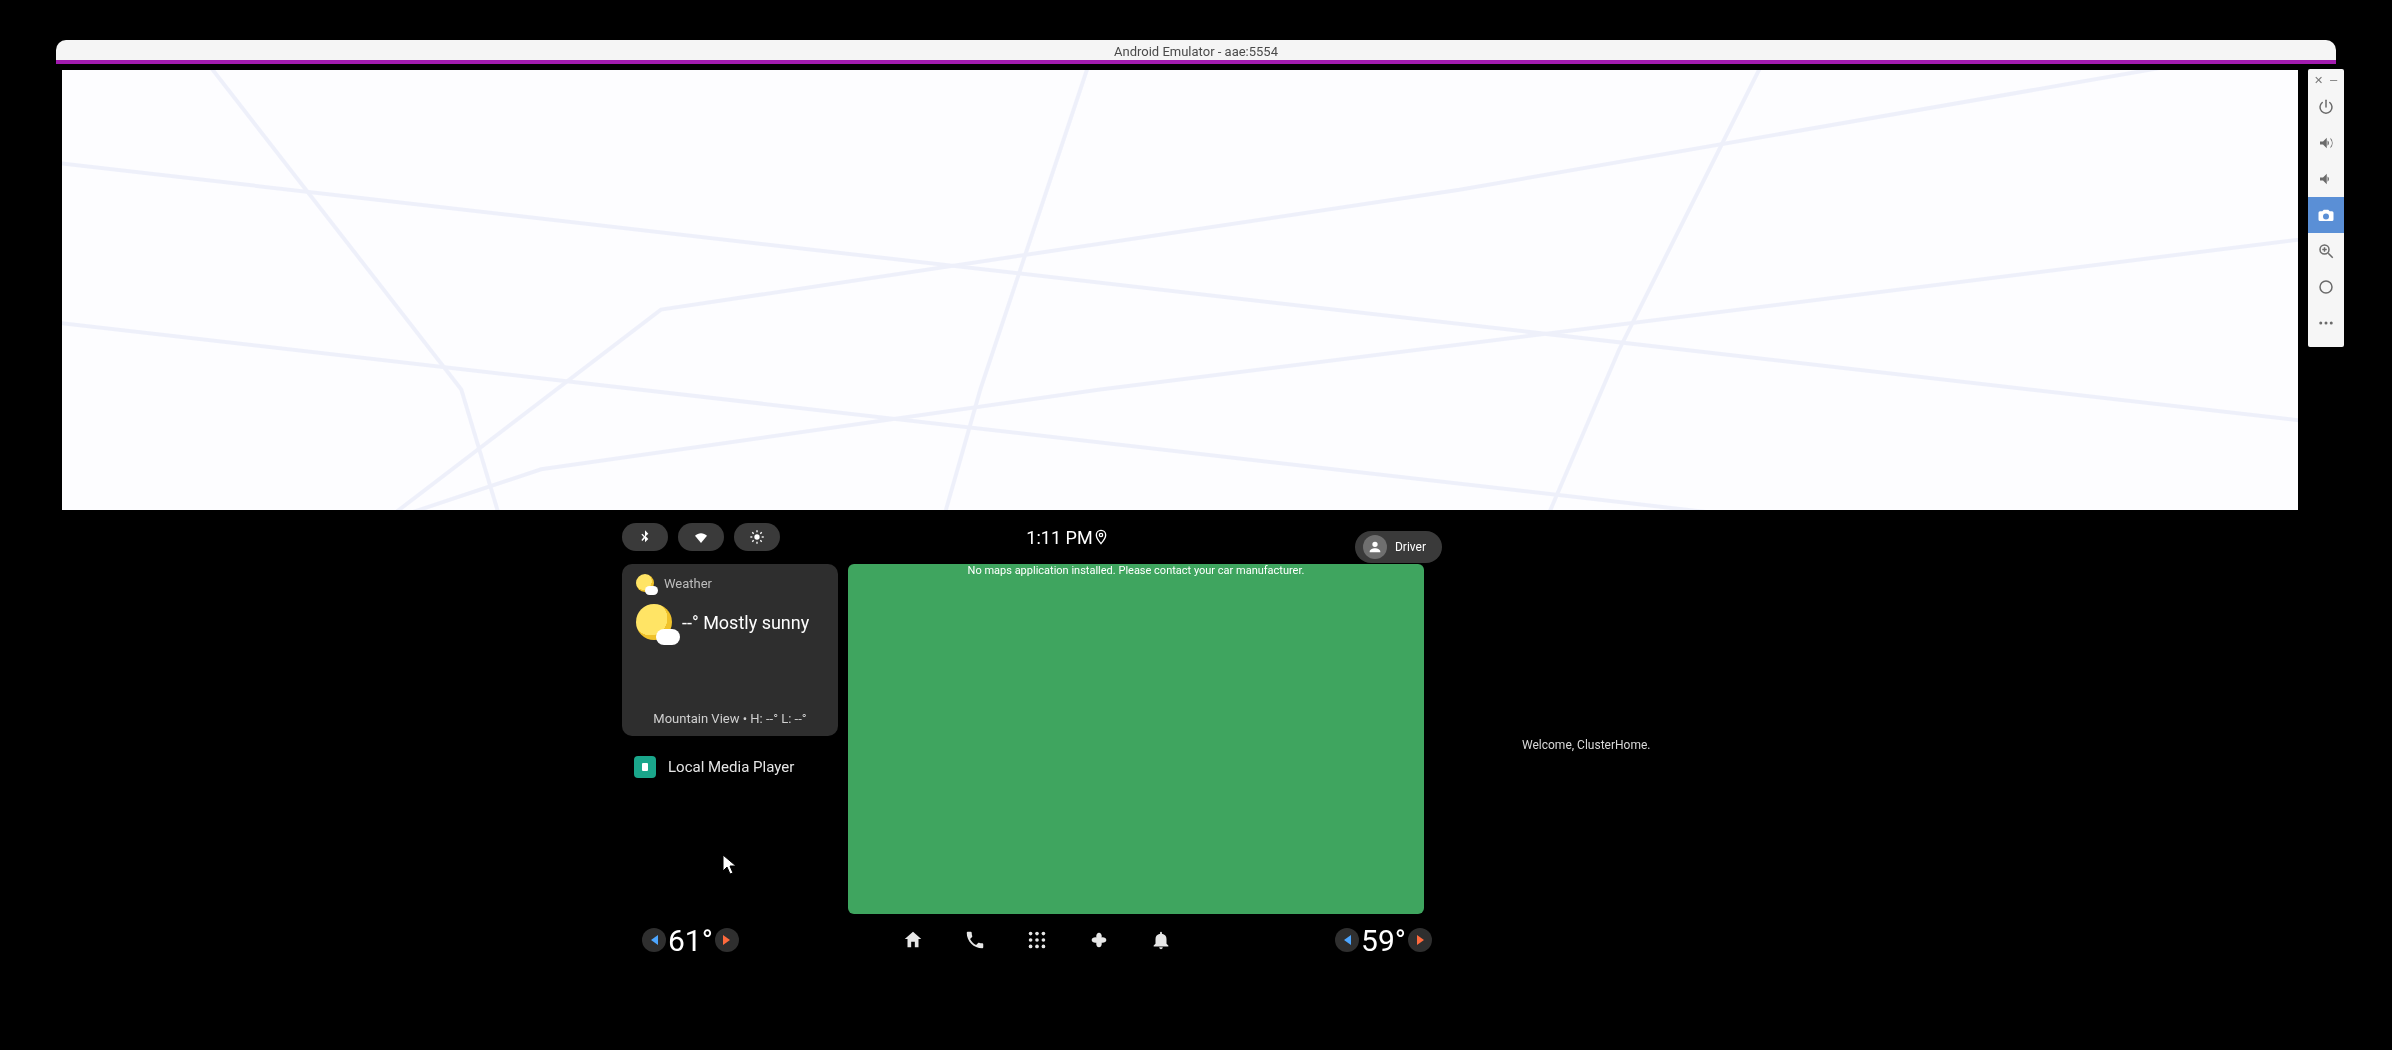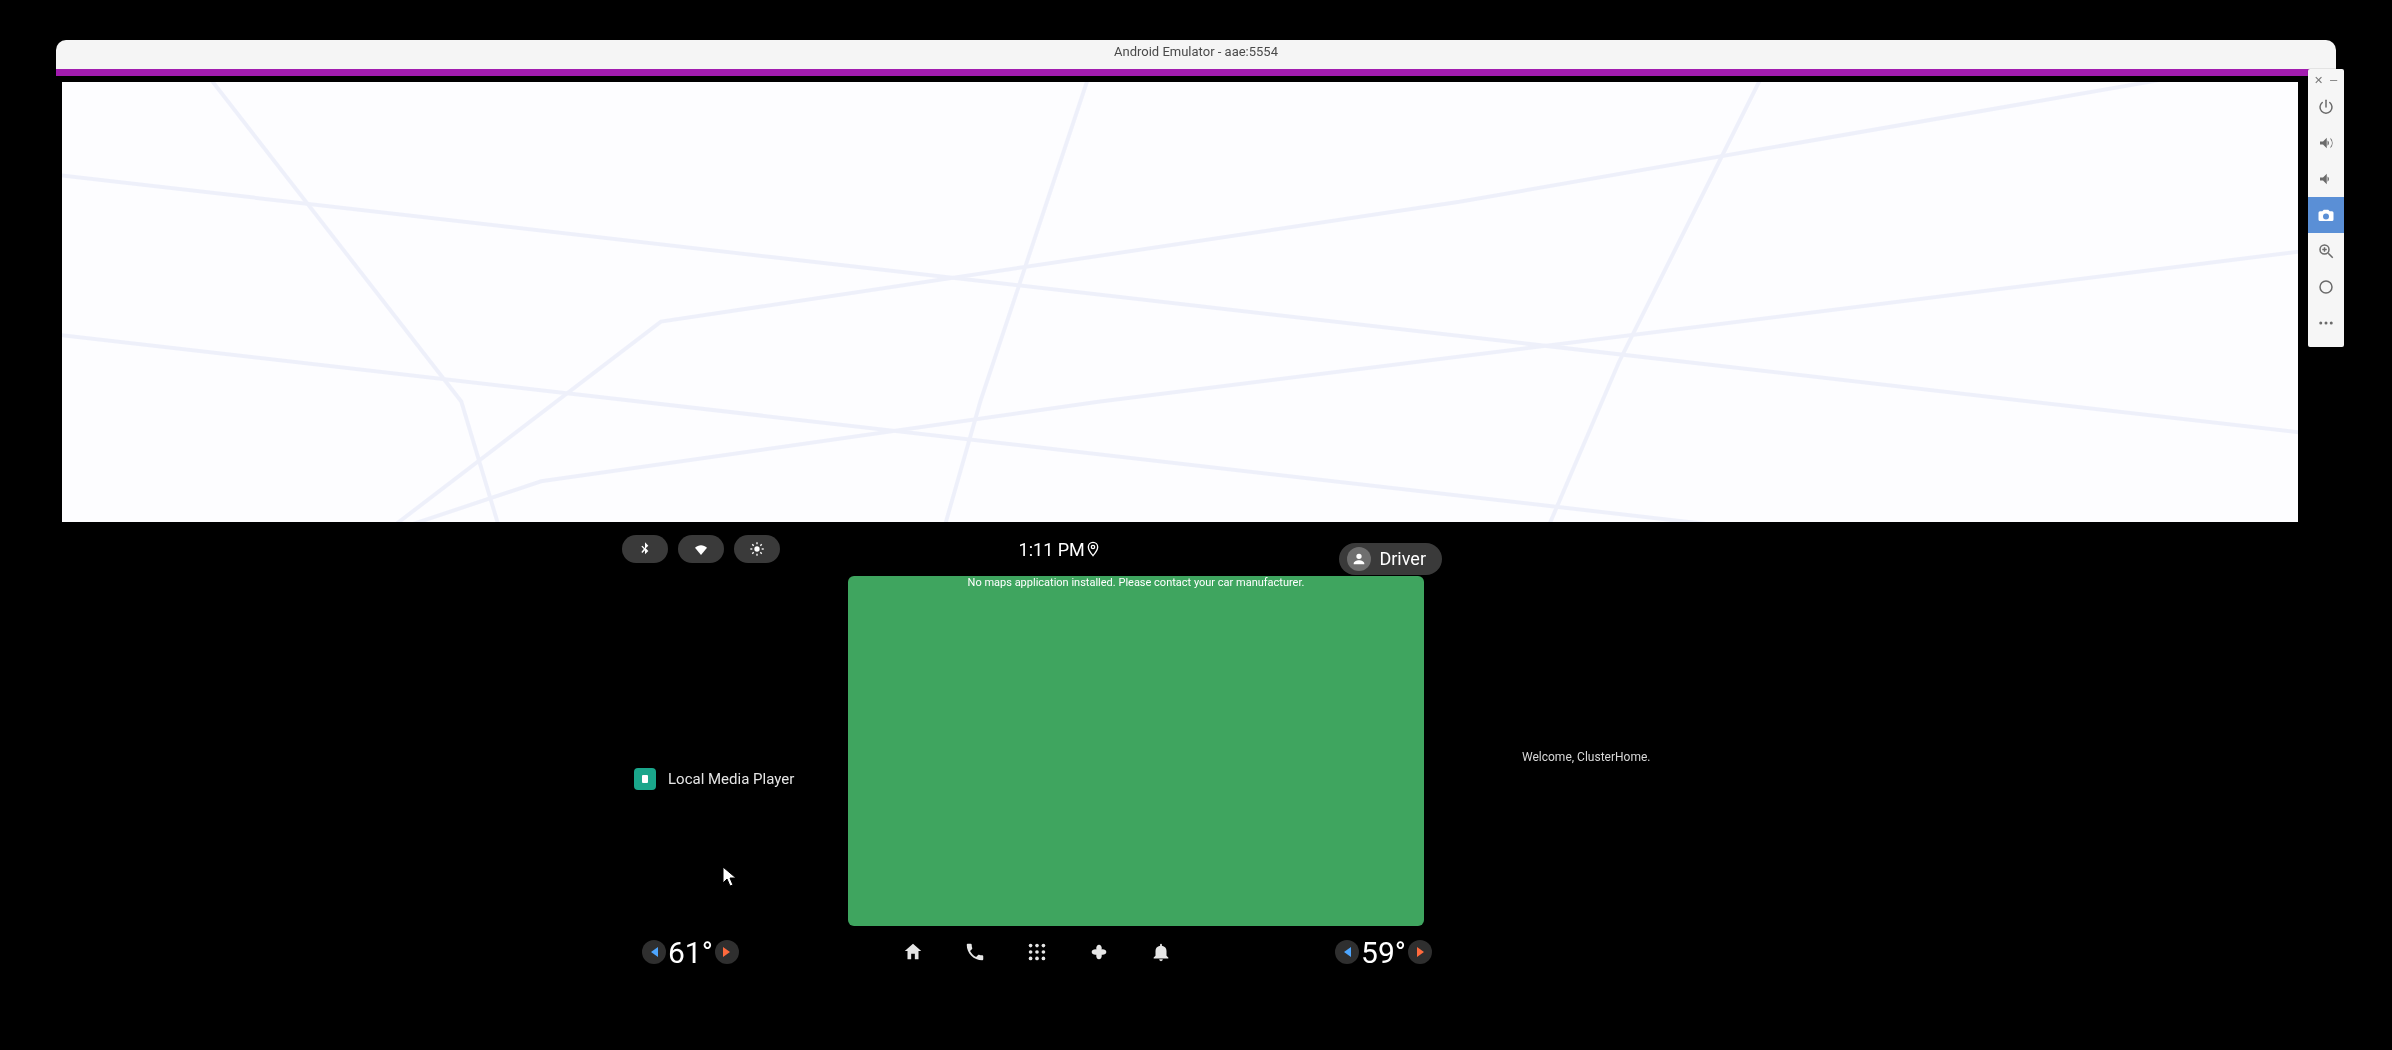--- a/index.html
+++ b/index.html
@@ -15,23 +15,23 @@
 
     
     .mac-window {
       position: absolute;
       left: 56px; top: 40px;
       width: 2280px;
       border-radius: 10px 10px 0 0;
       overflow: visible;
     }
     .mac-titlebar {
-      height: 36px;
+      height: 24px;
       background: #f5f5f5;
-      border-bottom: 7px solid #a21caf;
+      border-bottom: 4px solid #a21caf;
       color: #4a4a4a;
       font-size: 13px;
       text-align: center;
       line-height: 24px;
       border-radius: 10px 10px 0 0;
     }
 
     
     .emu-wrap {
       background: #000;
@@ -126,21 +126,21 @@
       width: 46px; height: 28px; border-radius: 14px;
       background: #3a3a3a; display:flex; align-items:center; justify-content:center;
       cursor:pointer;
     }
     .pill svg { width:16px; height:16px; fill:#fff; }
     .clockbox { display:flex; align-items:center; color:#fff; font-size:18px; }
     .clockbox svg { width:16px; height:16px; fill:none; stroke:#fff; stroke-width:2; }
     .driver-pill {
       display:flex; align-items:center; gap:8px;
       background:#3a3a3a; border-radius:18px; padding:4px 16px 4px 8px;
-      cursor:pointer; font-size:18px;margin-top:19px;
+      cursor:pointer; font-size:12px;margin-top:19px;
     }
     .driver-pill .avatar-icon { background:#6f6f6f; border-radius:50%; width:24px; height:24px; display:flex; align-items:center; justify-content:center; }
     .driver-pill .avatar-icon svg { width:16px; height:16px; fill:#fff; }
 
     
     .weather-card {
       position: absolute; left: 560px; top: 54px;
       width: 216px; height: 172px;
       background: #2e2e2e; border-radius: 10px;
       padding: 10px 14px 8px;
@@ -279,20 +279,31 @@
           <div class="driver-pill">
             <span class="avatar-icon">
               <svg viewBox="0 0 24 24">
                   <path d="M12 12a4 4 0 1 0-4-4 4 4 0 0 0 4 4zm0 2c-4 0-8 2-8 5v1h16v-1c0-3-4-5-8-5z"></path>
                 </svg>
             </span>
             <span>Driver</span>
           </div>
         </div>
 
+        <div class="weather-card">
+          <div class="hdr">
+            <span class="w-sun"></span>
+            <span>Weather</span>
+          </div>
+          <div class="main">
+            <span class="w-sun-big"></span>
+            <span class="cond">--° Mostly sunny</span>
+          </div>
+          <div class="foot">Mountain View • H: --° L: --°</div>
+        </div>
 
         <div class="media-row">
           <span class="media-icon">
             <svg viewBox="0 0 24 24" width="12" height="12">
                 <rect x="6" y="4" width="12" height="16" rx="2" fill="#fff"></rect>
               </svg>
           </span>
           <span>Local Media Player</span>
         </div>
 

